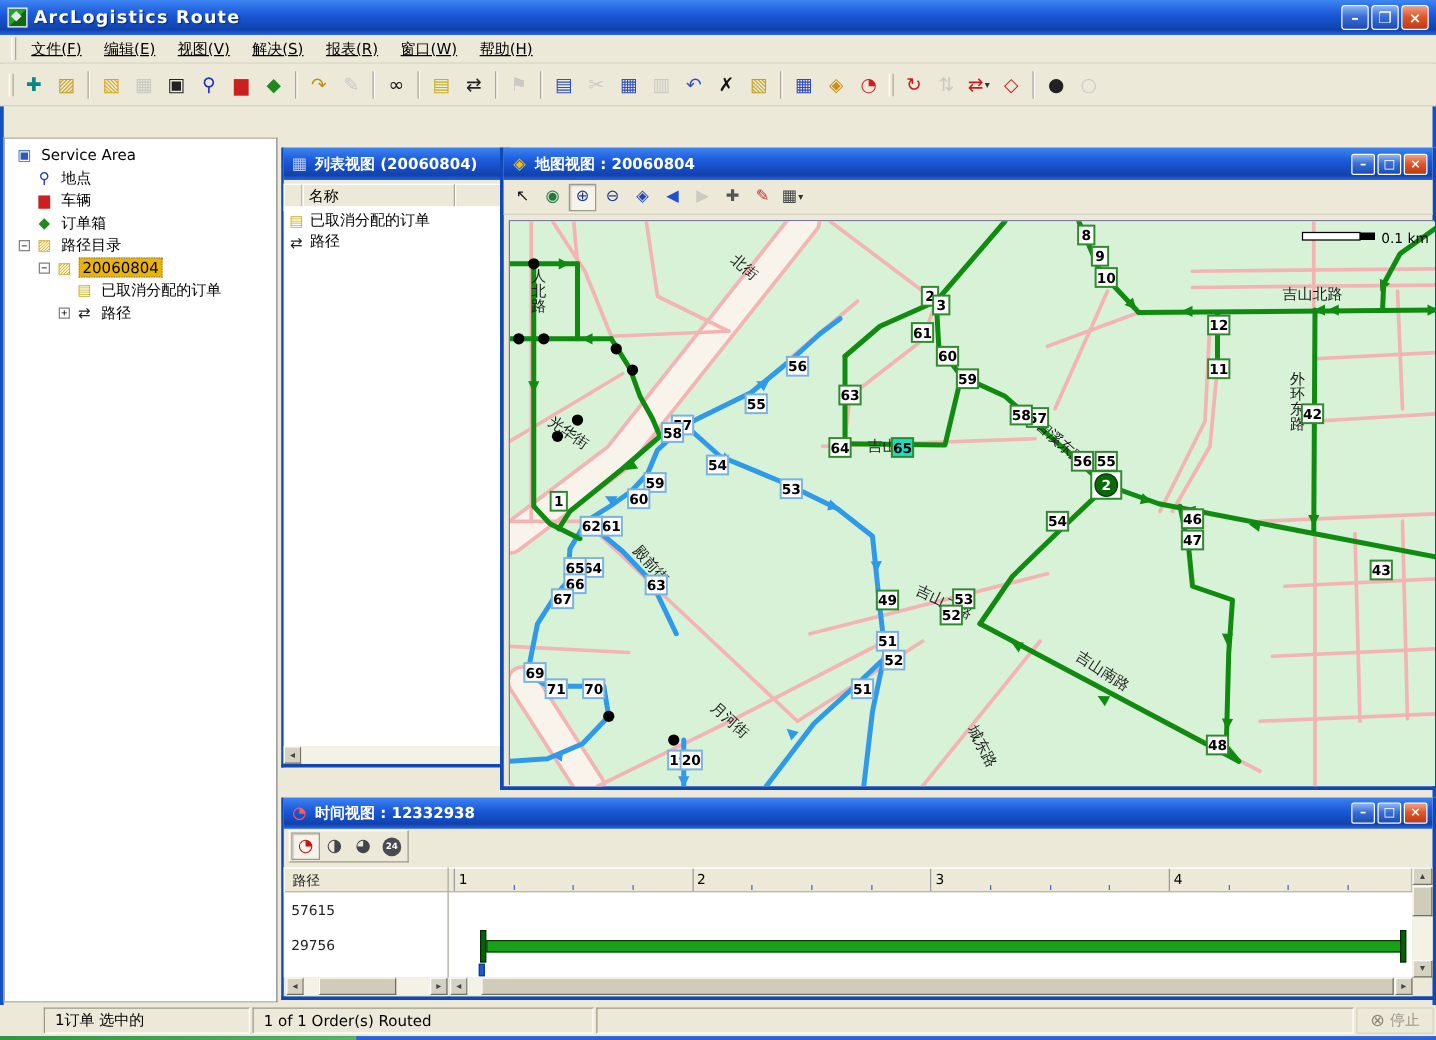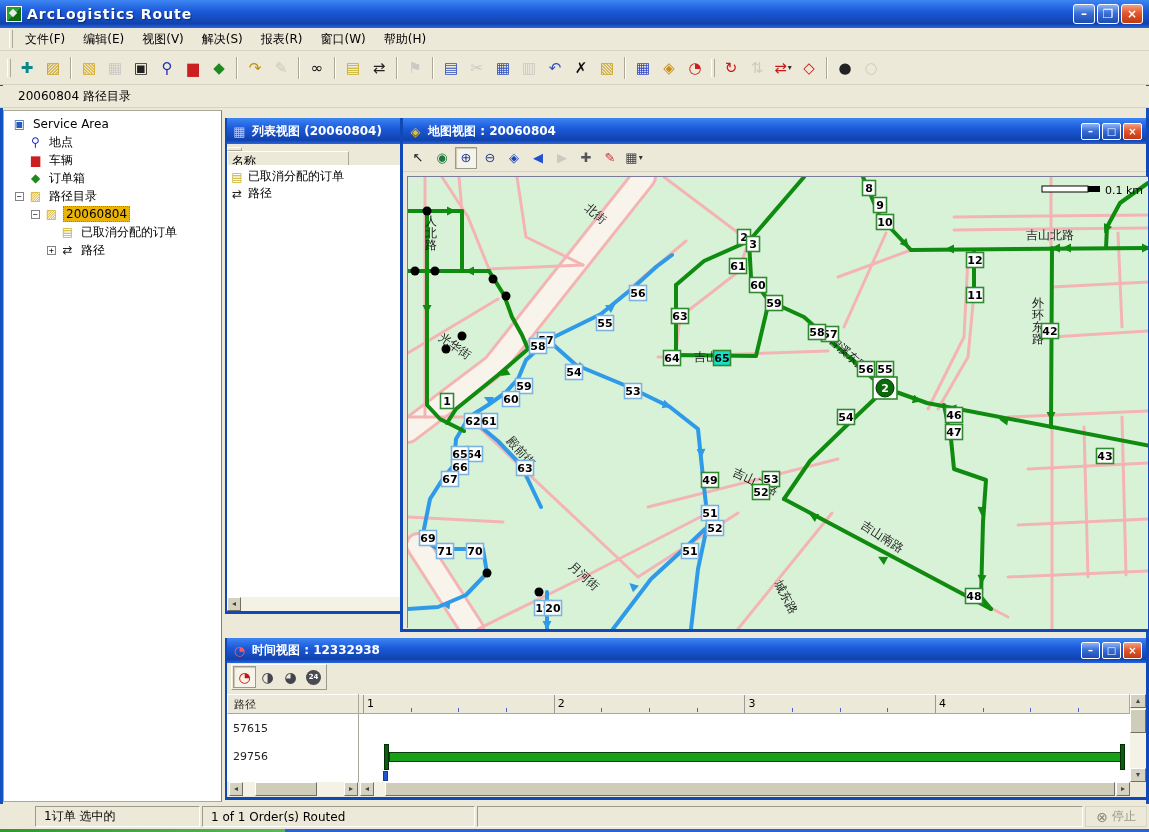--- a/index.html
+++ b/index.html
@@ -15,21 +15,21 @@
     border:1px solid #fff;position:relative;flex:0 0 auto;}
   .app-icon:after{content:"";position:absolute;left:3px;top:3px;width:6px;height:6px;background:#e8e8e8;transform:rotate(45deg);}
   .title-text{font-weight:bold;font-size:14px;letter-spacing:1px;text-shadow:1px 1px 1px #0a2a7a;}
   .win-btns{margin-left:auto;display:flex;gap:2px;}
   .wbtn{width:22px;height:20px;border-radius:3px;border:1px solid #fff;color:#fff;text-align:center;
     font:bold 12px/18px "DejaVu Sans",sans-serif;
     background:linear-gradient(180deg,#8fb4f4,#3a6fd8 45%,#1d4cb0);}
   .wbtn.close{background:linear-gradient(180deg,#f2a083,#e2572d 45%,#c03a10);}
   .menubar{position:absolute;left:0;top:28px;width:100%;height:23px;background:#ece9d8;
     border-bottom:1px solid #d8d4c4;display:flex;align-items:center;padding-left:6px;}
-  .menu-item{padding:2px 9px;}
+  .menu-item{padding:2px 9px;text-decoration:underline;}
   .grip{width:4px;height:18px;margin:0 3px;border-left:1px solid #fff;border-right:1px solid #aca899;}
   .toolbar{position:absolute;left:0;top:51px;width:100%;height:34px;background:#ece9d8;
     border-bottom:1px solid #d8d4c4;display:flex;align-items:center;padding-left:4px;}
   .tbtn{width:24px;height:24px;margin:0 1px;display:flex;align-items:center;justify-content:center;
     font-size:15px;border:1px solid transparent;}
   .tbtn.small{width:22px;height:22px;font-size:13px;}
   .tbtn.disabled{color:#b8b4a4 !important;filter:grayscale(1);opacity:.6;}
   .tbtn.pressed{border:1px solid #9c9a8c;background:#f6f4ea;box-shadow:inset 1px 1px 1px #cac6b4;}
   .tsep{width:2px;height:22px;margin:0 4px;border-left:1px solid #aca899;border-right:1px solid #fff;}
   .dd{font-size:8px;margin-left:1px;color:#333;}
@@ -46,21 +46,21 @@
   .tlabel.selected{background:#eab308;border:1px dotted #8a8670;}
   
   .cwin{position:absolute;border:3px solid #1048b8;border-top:none;background:#ece9d8;}
   .ctitle{height:26px;background:linear-gradient(180deg,#3d85f2 0%,#1c5ada 40%,#1042ad 85%,#2a66e0 100%);
     color:#fff;font-weight:bold;display:flex;align-items:center;padding:0 4px;}
   .ctitle .cico{width:17px;text-align:center;margin-right:4px;font-size:13px;}
   .cbtn{width:19px;height:17px;border-radius:2px;border:1px solid #fff;color:#fff;text-align:center;
     font:bold 10px/15px "DejaVu Sans",sans-serif;background:linear-gradient(180deg,#8fb4f4,#3a6fd8 45%,#1d4cb0);}
   .cbtn.close{background:linear-gradient(180deg,#f2a083,#e2572d 45%,#c03a10);}
   
-  .lheader{display:flex;height:22px;background:#ece9d8;flex-direction:column;}
+  .lheader{display:flex;height:22px;background:#ece9d8;}
   .lh-cell{border:1px solid #fff;border-right-color:#aca899;border-bottom-color:#aca899;background:#ece9d8;padding:1px 4px;}
   .lbody{background:#fff;position:absolute;left:0;right:0;top:47px;bottom:14px;padding-top:3px;}
   .lrow{height:17px;display:flex;align-items:center;padding-left:2px;}
   .lico{width:16px;text-align:center;margin-right:3px;font-size:12px;}
   
   .sb{position:absolute;background:#ece9d8;}
   .sbtn{position:absolute;border:1px solid #fff;border-right-color:#716f64;border-bottom-color:#716f64;
     background:#d6d2c2;text-align:center;font-size:8px;line-height:12px;color:#444;}
   .sbtrack{position:absolute;background:#f4f2e4;}
   .sbthumb{position:absolute;background:#d0ccba;border:1px solid #fff;border-right-color:#716f64;border-bottom-color:#716f64;}
@@ -148,23 +148,20 @@
       <span class="grip"></span>
       <span class="tbtn" style="color: rgb(204, 24, 24);">↻</span>
       <span class="tbtn disabled">⇅</span>
       <span class="tbtn" style="color: rgb(204, 24, 24);">⇄<span class="dd">▾</span></span>
       <span class="tbtn" style="color: rgb(204, 24, 24);">◇</span>
       <span class="tsep"></span>
       <span class="tbtn" style="color: rgb(34, 34, 34);">●</span>
       <span class="tbtn disabled">○</span>
     </div>
 
-  <div class="pathbar">
-    <span>20060804 路径目录</span>
-  </div>
 
   <div class="tree" id="tree-panel">
       <div class="tnode" style="padding-left: 8px;">
         <span class="tico" style="color: rgb(42, 90, 192);">▣</span>
         <span class="tlabel">Service Area</span>
       </div>
       <div class="tnode" style="padding-left: 24px;">
         <span class="tico" style="color: rgb(32, 48, 192);">⚲</span>
         <span class="tlabel">地点</span>
       </div>

